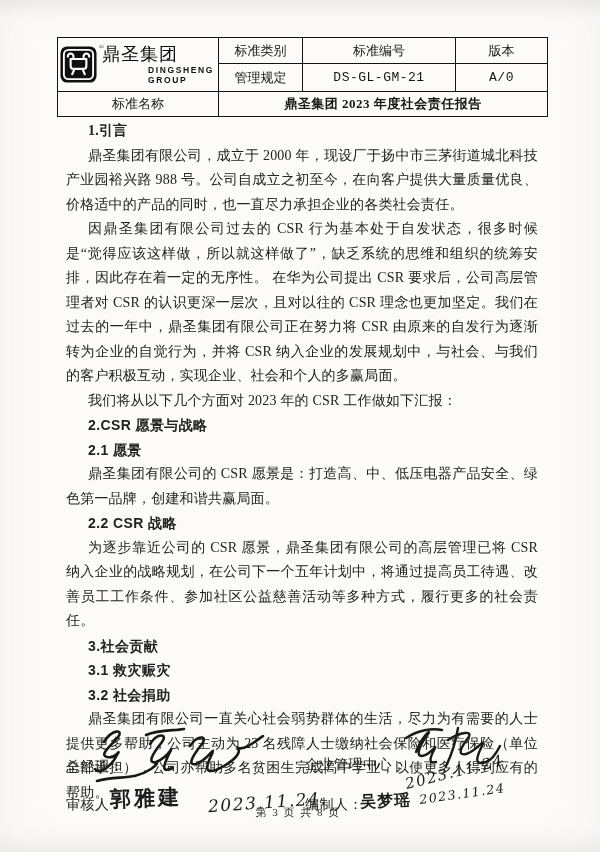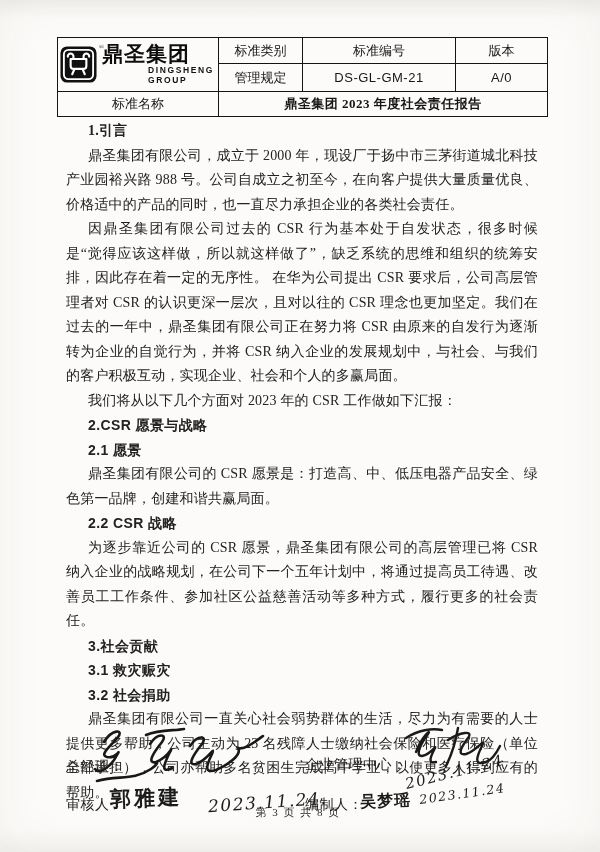--- a/index.html
+++ b/index.html
@@ -18,30 +18,30 @@
     position: absolute; left: 57px; top: 37px; width: 490px;
     border-collapse: collapse; table-layout: fixed;
   }
   table.header-table td {
     border: 1.6px solid #141414; text-align: center; vertical-align: middle;
     font-size: 13px; color: #161616; padding: 0;
   }
   tr.r1 td { height: 26px; }
   tr.r2 td { height: 28px; }
   tr.r3 td { height: 25px; }
-  td.code-cell { font-family: Liberation Sans, sans-serif; font-size: 13.5px; letter-spacing: 0.5px; }
+  td.code-cell { font-family: Liberation Mono, monospace; font-size: 13.5px; letter-spacing: 0.5px; }
   td.doc-title { font-weight: 700; font-size: 14.5px; letter-spacing: 0.5px; }
 
   .logo-wrap { display: flex; align-items: center; justify-content: center; gap: 5px; padding: 2px 0 3px 2px; }
   .logo-mark-wrap { position: relative; width: 37px; height: 37px; flex: 0 0 auto; }
   .logo-reg { position: absolute; top: -3px; right: -7px; font-size: 7px; color: #222; }
   .logo-text { text-align: left; }
   .logo-cn {
     font-family: "Liberation Sans", "DejaVu Sans", sans-serif;
-    font-weight: 700; font-size: 21px; line-height: 22px; letter-spacing: 1px; color: #0d0d0d;
+    font-weight: 400; font-size: 18px; line-height: 22px; letter-spacing: 1px; color: #0d0d0d;
   }
   .logo-en {
     font-family: "Liberation Sans", "DejaVu Sans", sans-serif;
     font-weight: 700; font-size: 8.5px; letter-spacing: 1.6px; color: #111; line-height: 10px; margin-left: 46px;
   }
 
   
   .body-text {
     position: absolute; left: 66px; top: 119px; width: 472px;
     font-size: 14px; line-height: 24.5px; text-align: justify;

